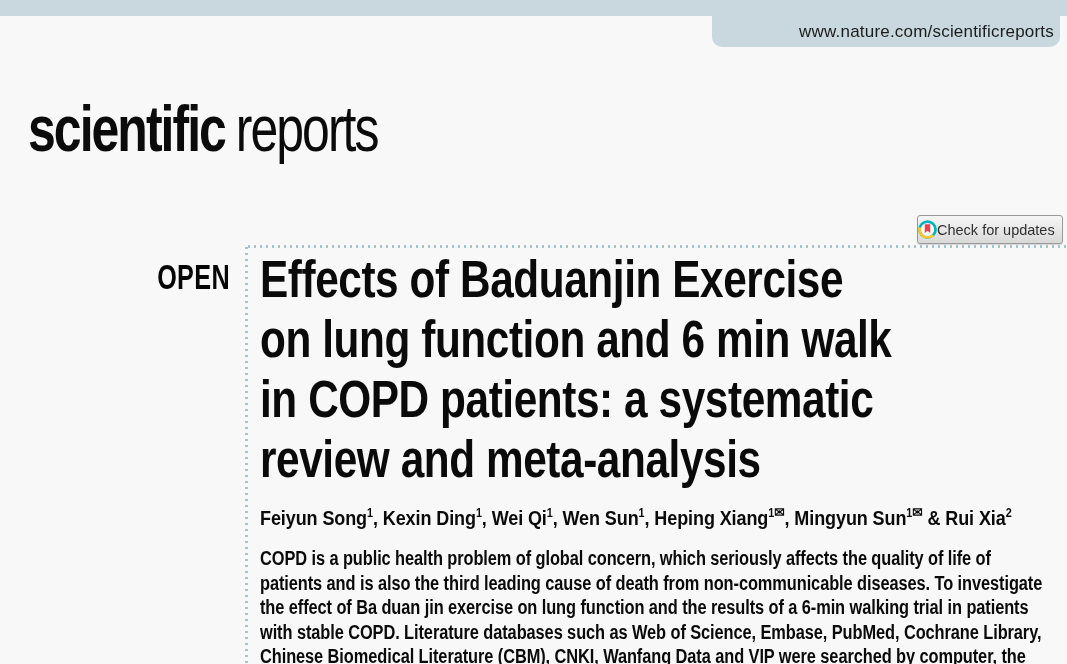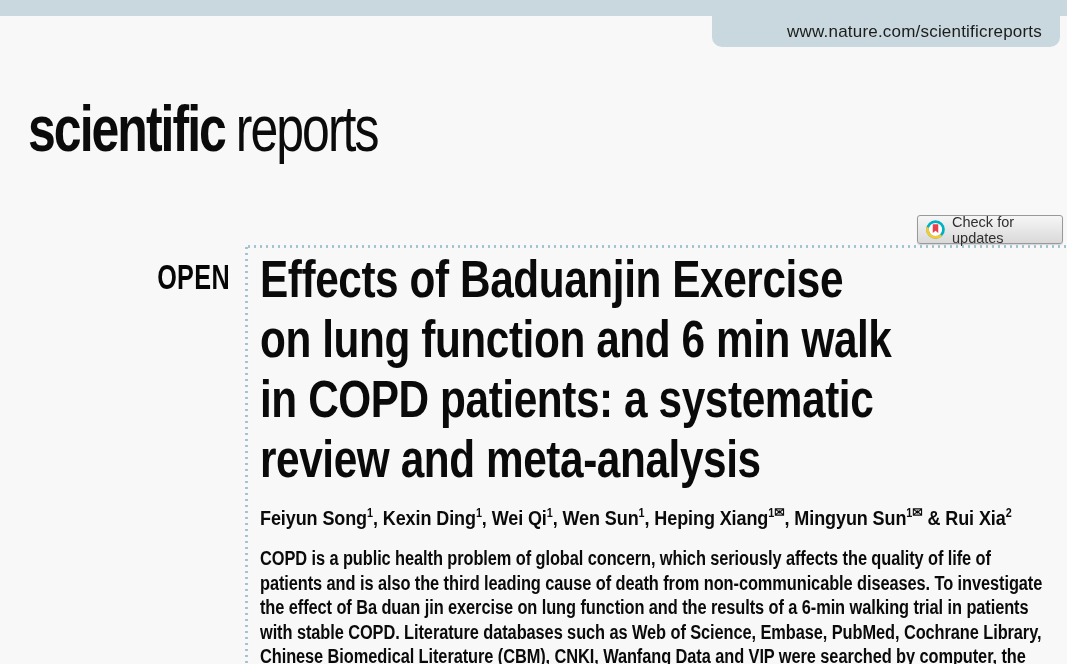--- a/index.html
+++ b/index.html
@@ -7,37 +7,37 @@
     position:relative; width:1067px; height:664px; overflow:hidden;
     background:#f8f8f8; color:#0d0d0d;
     font-family:"Liberation Sans", sans-serif;
   }
   
   .top-strip { position:absolute; left:0; top:0; width:1067px; height:16px; background:#c8d8de; }
   .url-banner {
     position:absolute; left:712px; top:16px; width:348px; height:31px;
     background:#c8d8de; border-radius:0 0 10px 10px;
     display:flex; align-items:center; justify-content:flex-end;
-    padding-right:18px; box-sizing:border-box;
+    padding-right:6px; box-sizing:border-box;
     font-size:17px; letter-spacing:0.2px; color:#1c1c1c;
   }
   
   .logo {
     position:absolute; left:28px; top:94px; white-space:nowrap;
     font-size:64px; letter-spacing:-2.5px; line-height:70px;
     transform:scaleX(0.78); transform-origin:0 0; color:#0b0b0b;
   }
   .logo .bold { font-weight:bold; }
   .logo .light { font-weight:normal; margin-left:14px; }
   
   .check-btn {
     position:absolute; left:917px; top:215px; width:146px; height:29px;
     box-sizing:border-box; border:1px solid #999; border-radius:3px;
     background:linear-gradient(#f6f6f6,#d9d9d9);
-    display:flex; align-items:center; gap:7px; padding:0 8px;
+    display:flex; align-items:center; padding:0 0;
     font-size:14.5px; color:#2f2f2f; cursor:pointer;
     box-shadow:0 1px 1px rgba(0,0,0,0.15);
   }
   .check-btn svg { flex:0 0 auto; }
   
   .dot-h {
     position:absolute; left:246px; top:245px; width:821px; height:3px;
     background-image:radial-gradient(circle, #9fc2ce 1.1px, transparent 1.3px);
     background-size:6px 3px; background-position:0 50%;
   }

